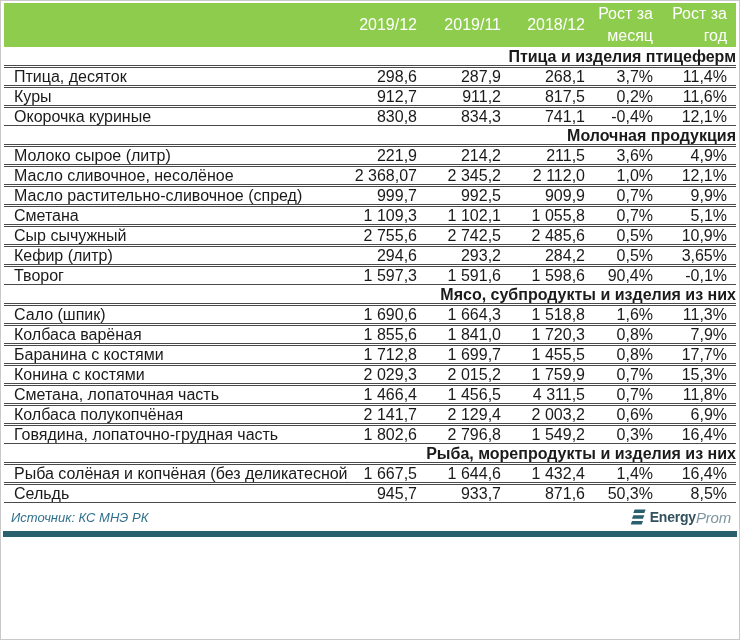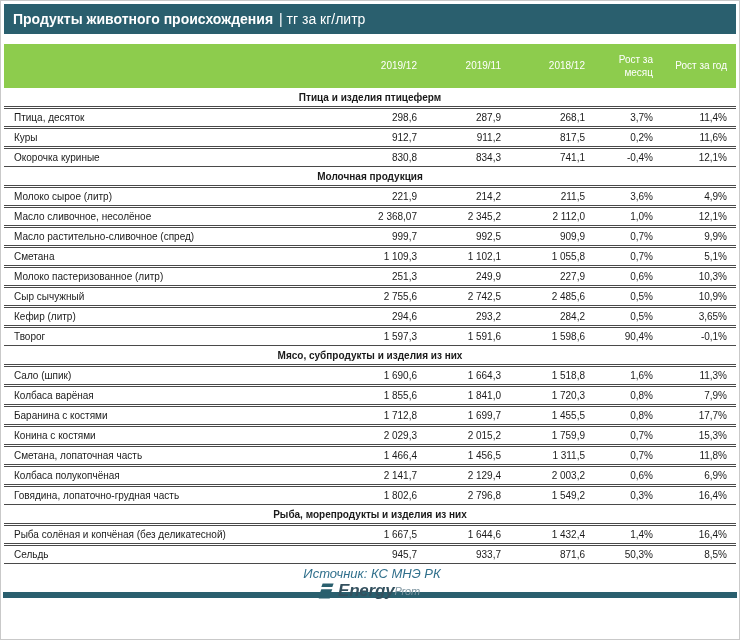--- a/index.html
+++ b/index.html
@@ -26,95 +26,91 @@
     align-items: center;
     padding-left: 9px;
     font-size: 14px;
   }
   .t-bold { font-weight: bold; }
   .t-rest { font-weight: normal; margin-left: 6px; }
 
   table.price-table {
     table-layout: fixed;
     width: 732px;
-    margin: 9px 3px 0 3px;
+    margin: 1px 3px 0 3px;
     border-collapse: separate;
     border-spacing: 0 1px;
-    font-size: 10px;
+    font-size: 16px;
   }
   thead th {
     background: var(--green, #8dcc4d);
     color: #ffffff;
     font-weight: normal;
     height: 44px;
     vertical-align: middle;
     text-align: right;
     padding-right: 9px;
     line-height: 1.35;
   }
   thead th.name-col { text-align: left; padding-left: 10px; }
 
   td.section {
-    text-align: center;
+    text-align: right;
     font-weight: bold;
     height: 17px;
     line-height: 17px;
     border-bottom: 1px solid #4a4a4a;
     white-space: nowrap; overflow: hidden;
   }
   td.pname, td.val {
     height: 17px;
     line-height: 17px;
     border-top: 1px solid #4a4a4a;
     border-bottom: 1px solid #4a4a4a;
     white-space: nowrap; overflow: hidden;
   }
   td.pname { text-align: left; padding-left: 10px; }
   td.val   { text-align: right; padding-right: 9px; }
 
   .footer {
     margin: 1px 6px 0 6px;
     height: 24px;
     display: flex;
+    justify-content: space-between;
     align-items: center;
-    flex-direction: column;
   }
   .source {
     font-style: italic;
     font-size: 13px;
     color: var(--source, #31708c);
     padding-left: 4px;
   }
   .logo { display: flex; align-items: center; padding-right: 2px; }
   .logo svg { margin-right: 4px; }
   .logo-bold {
-    font-style: italic; font-weight: bold;
-    font-size: 17px; color: var(--logodark, #33505e);
+    font-weight: bold;
+    font-size: 14px; color: var(--logodark, #33505e);
     letter-spacing: -0.2px;
   }
   .logo-light {
     font-style: italic; font-weight: normal;
-    font-size: 11px; color: var(--logogray, #7e95a0);
+    font-size: 15px; color: var(--logogray, #7e95a0);
     letter-spacing: -0.2px;
   }
   .bottom-bar {
     margin: 2px 2px 0 2px;
     height: 6px;
     background: var(--teal, #2a5f6e);
   }
 </style>
 </head>
 <body>
 
 <div class="page">
 
-  <div class="title-bar">
-    <span class="t-bold">Продукты животного происхождения</span>
-    <span class="t-rest">| тг за кг/литр</span>
-  </div>
 
   <table class="price-table">
     <colgroup>
       <col style="width:344px">
         <col style="width:78px">
         <col style="width:84px">
       <col style="width:84px">
         <col style="width:68px">
         <col style="width:74px">
     </colgroup>
@@ -185,28 +181,20 @@
         </tr>
         <tr>
           <td class="pname">Сметана</td>
           <td class="val">1 109,3</td>
           <td class="val">1 102,1</td>
           <td class="val">1 055,8</td>
           <td class="val">0,7%</td>
           <td class="val">5,1%</td>
         </tr>
         <tr>
-          <td class="pname">Молоко пастеризованное (литр)</td>
-          <td class="val">251,3</td>
-          <td class="val">249,9</td>
-          <td class="val">227,9</td>
-          <td class="val">0,6%</td>
-          <td class="val">10,3%</td>
-        </tr>
-        <tr>
           <td class="pname">Сыр сычужный</td>
           <td class="val">2 755,6</td>
           <td class="val">2 742,5</td>
           <td class="val">2 485,6</td>
           <td class="val">0,5%</td>
           <td class="val">10,9%</td>
         </tr>
         <tr>
           <td class="pname">Кефир (литр)</td>
           <td class="val">294,6</td>
@@ -255,21 +243,21 @@
           <td class="val">2 029,3</td>
           <td class="val">2 015,2</td>
           <td class="val">1 759,9</td>
           <td class="val">0,7%</td>
           <td class="val">15,3%</td>
         </tr>
         <tr>
           <td class="pname">Сметана, лопаточная часть</td>
           <td class="val">1 466,4</td>
           <td class="val">1 456,5</td>
-          <td class="val">1 311,5</td>
+          <td class="val">4 311,5</td>
           <td class="val">0,7%</td>
           <td class="val">11,8%</td>
         </tr>
         <tr>
           <td class="pname">Колбаса полукопчёная</td>
           <td class="val">2 141,7</td>
           <td class="val">2 129,4</td>
           <td class="val">2 003,2</td>
           <td class="val">0,6%</td>
           <td class="val">6,9%</td>

